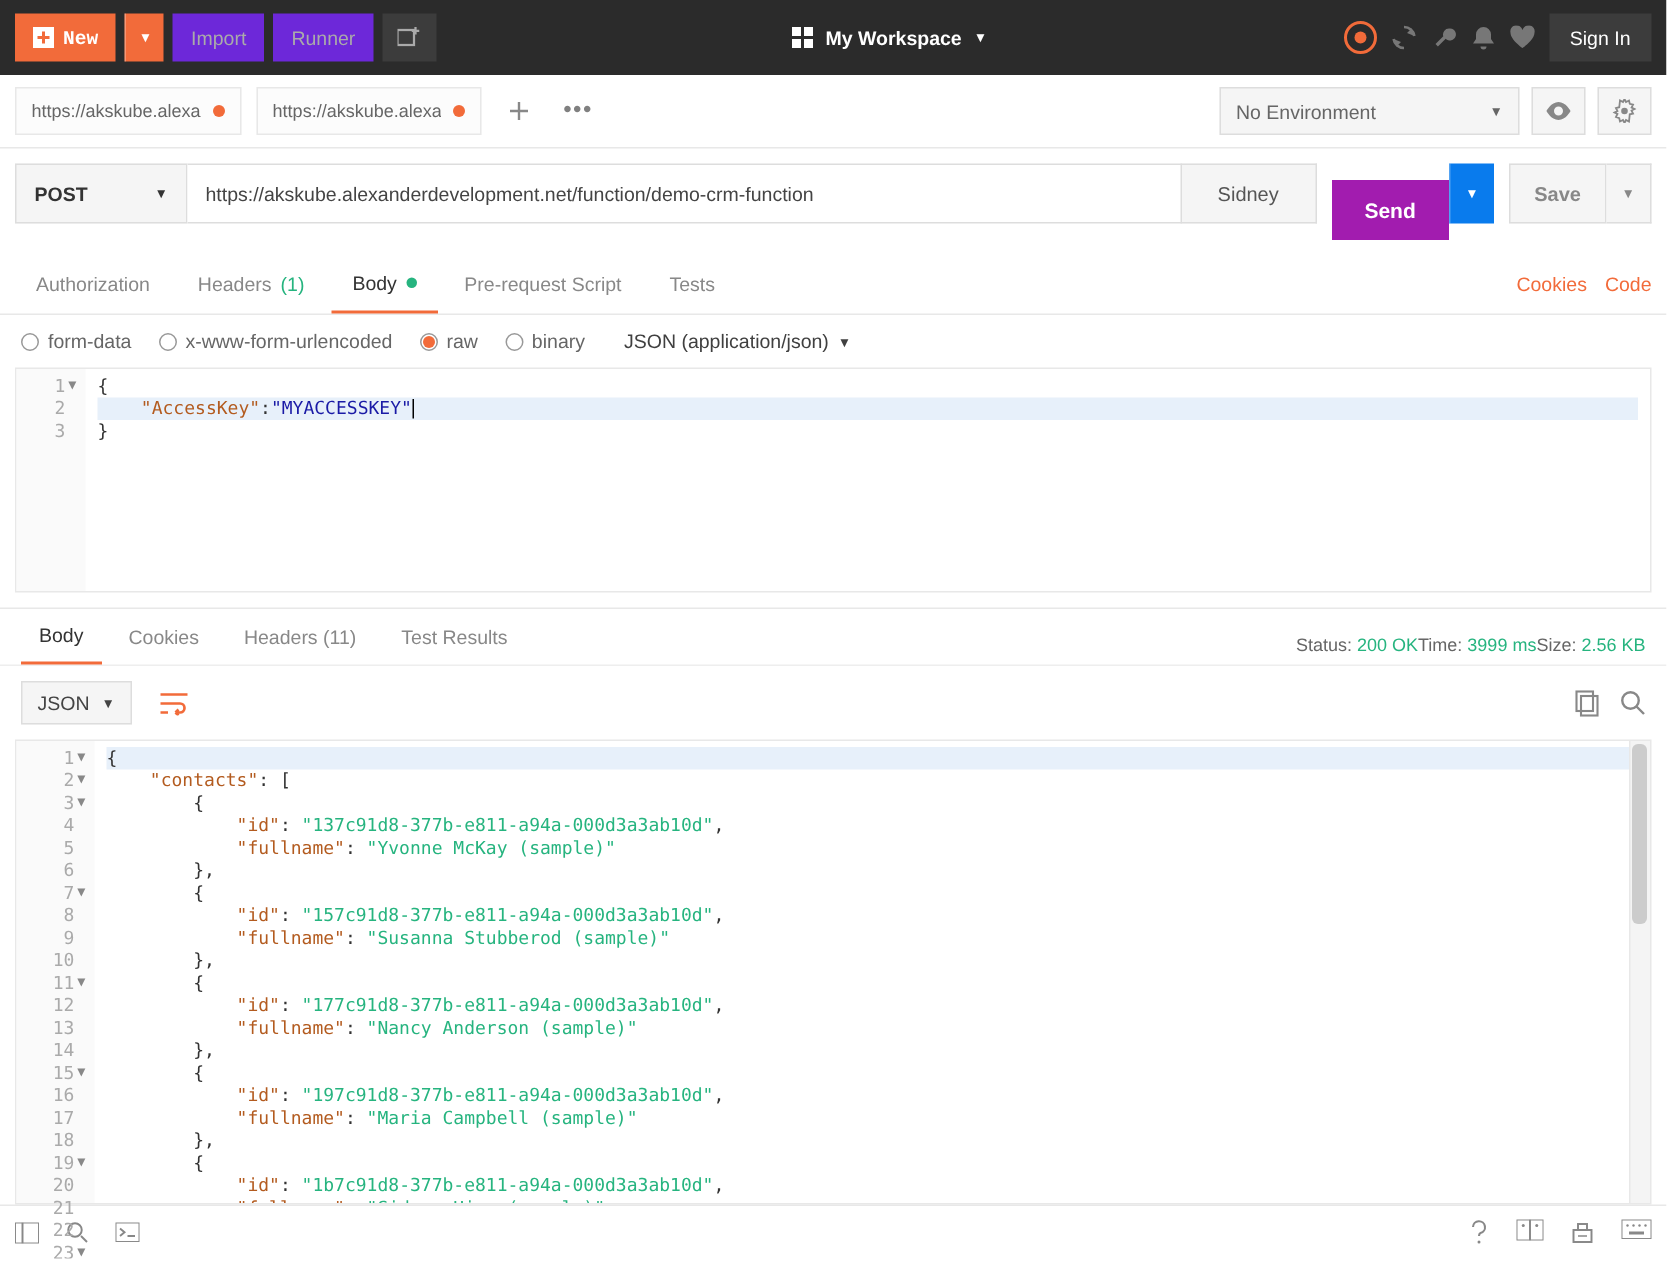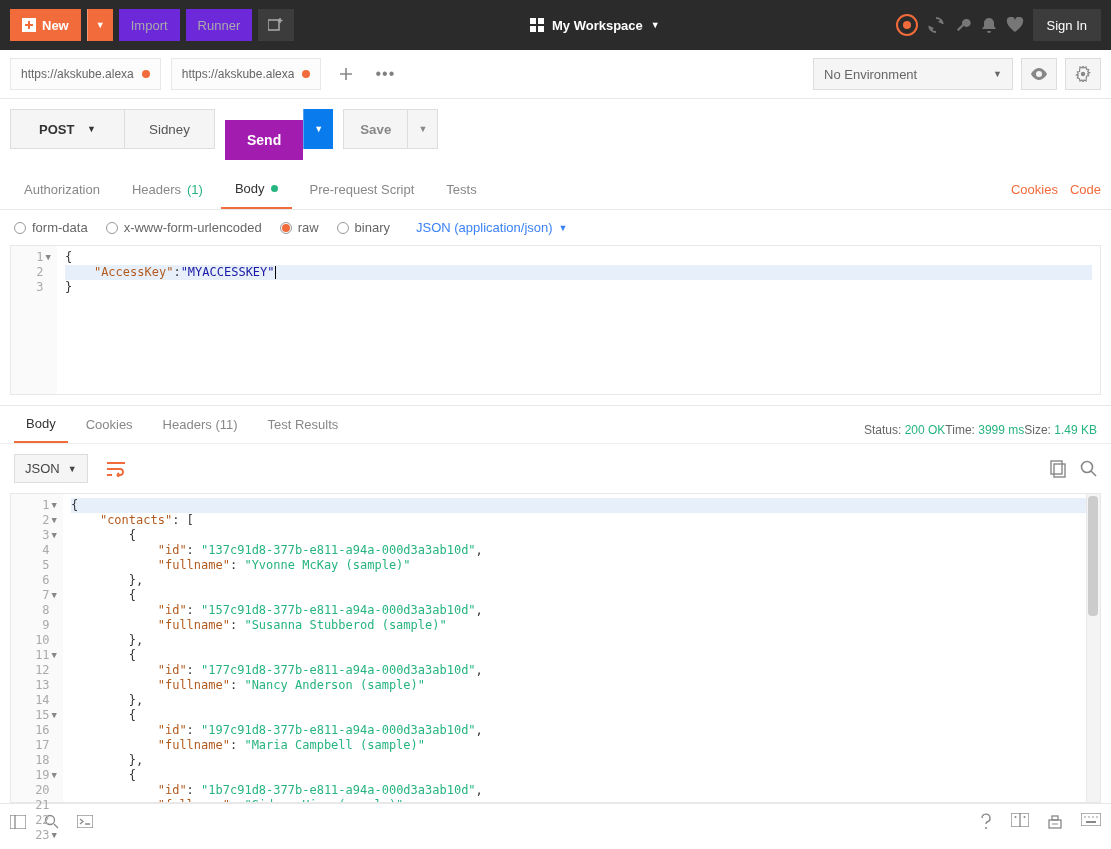--- a/index.html
+++ b/index.html
@@ -1,20 +1,20 @@
 <!DOCTYPE html>
 <html><head>
 <meta charset="utf-8">
 <style>
   * { box-sizing: border-box; margin: 0; padding: 0; }
   body { font-family: -apple-system, BlinkMacSystemFont, "Segoe UI", Helvetica, Arial, sans-serif; font-size: 13px; color: #333; background: #fff; }
   
   
   .header { background: #2b2b2b; height: 50px; display: flex; align-items: center; padding: 0 10px; gap: 6px; }
-  .btn-new { background: #f26b3a; color: #fff; border: none; height: 32px; padding: 0 12px; display: flex; align-items: center; gap: 6px; cursor: pointer; font-size: 13px; font-weight: 600; }
+  .btn-new { background: #f26b3a; color: #fff; border: none; height: 32px; padding: 0 12px; display: flex; align-items: center; gap: 6px; cursor: pointer; font-size: 13px; font-weight: 600; font-family: Liberation Mono, monospace; }
   .btn-new-dd { background: #f26b3a; color: #fff; border: none; height: 32px; width: 26px; display: flex; align-items: center; justify-content: center; cursor: pointer; border-left: 1px solid rgba(255,255,255,0.3); }
   .hdr-btn { background: #6d28d9; border: none; color: #aaa; height: 32px; padding: 0 12px; cursor: pointer; font-size: 13px; }
   .hdr-icon-btn { background: #3c3c3c; border: none; color: #aaa; height: 32px; width: 36px; display:flex; align-items:center; justify-content:center; cursor: pointer; }
   .workspace { flex: 1; display: flex; align-items: center; justify-content: center; gap: 8px; color: #fff; font-weight: 600; }
   .hdr-right { display: flex; align-items: center; gap: 9px; }
   .hdr-right-icon { color: #888; cursor: pointer; display:flex; }
   .capture-icon { color: #f26b3a; border: 2px solid #f26b3a; border-radius: 50%; width: 22px; height: 22px; display:flex; align-items:center; justify-content:center; }
   .signin { background: #3c3c3c; color: #fff; border: none; height: 32px; padding: 0 14px; cursor: pointer; font-size: 13px; }
   
   
@@ -23,21 +23,21 @@
   .tab { display: flex; align-items: center; gap: 8px; padding: 8px 10px; border: 1px solid #e8e8e8; background: #fcfcfc; max-width: 160px; cursor: pointer; color: #666; }
   .tab-title { white-space: nowrap; overflow: hidden; text-overflow: ellipsis; font-size: 12px; }
   .dot { width: 8px; height: 8px; border-radius: 50%; background: #f26b3a; flex-shrink: 0; }
   .tab-add { color: #808080; padding: 6px 8px; cursor: pointer; }
   .tab-more { color: #808080; padding: 6px 4px; cursor: pointer; font-size: 16px; letter-spacing: 1px; }
   .env-select { width: 200px; height: 32px; border: 1px solid #ddd; background: #f5f5f5; padding: 0 10px; display: flex; align-items: center; justify-content: space-between; color: #666; cursor: pointer; }
   .env-btn { width: 36px; height: 32px; border: 1px solid #ddd; background: #f5f5f5; display:flex; align-items:center; justify-content:center; color: #888; cursor: pointer; }
   
   
   .req-bar { display: flex; align-items: stretch; padding: 10px; gap: 0; }
-  .method { width: 115px; background: #f5f5f5; border: 1px solid #ddd; display: flex; align-items: center; justify-content: space-between; padding: 0 28px; cursor: pointer; font-weight: 600; height: 40px; }
+  .method { width: 115px; background: #f5f5f5; border: 1px solid #ddd; display: flex; align-items: center; justify-content: space-between; padding: 0 12px; cursor: pointer; font-weight: 600; height: 40px; }
   .url-input { flex: 1; border: 1px solid #ddd; border-left: none; padding: 0 12px; height: 40px; background: #fff; color: #444; font-size: 13px; }
   .params-btn { width: 90px; background: #f5f5f5; border: 1px solid #ddd; border-left: none; color: #555; cursor: pointer; height: 40px; }
   .send-btn { background: #a21caf; color: #fff; border: none; padding: 0 22px; font-weight: 600; cursor: pointer; height: 40px; margin-left: 10px; font-size: 14px; margin-top: 11px; }
   .send-dd { background: #097bed; color: #fff; border: none; width: 30px; cursor: pointer; height: 40px; border-left: 1px solid rgba(255,255,255,0.3); display:flex; align-items:center; justify-content:center; }
   .save-btn { background: #f5f5f5; border: 1px solid #ddd; padding: 0 16px; color: #888; font-weight: 600; cursor: pointer; height: 40px; margin-left: 10px; }
   .save-dd { background: #f5f5f5; border: 1px solid #ddd; border-left: none; width: 30px; cursor: pointer; height: 40px; display:flex; align-items:center; justify-content:center; color:#888; }
   
   
   .req-tabs { display: flex; align-items: center; padding: 0 10px; border-bottom: 1px solid #e8e8e8; height: 40px; gap: 4px; }
   .req-tab { padding: 0 14px; height: 100%; display: flex; align-items: center; color: #888; cursor: pointer; gap: 6px; }
@@ -45,21 +45,21 @@
   .green-dot { width: 7px; height: 7px; border-radius: 50%; background: #26b47f; }
   .count { color: #26b47f; }
   .right-links { margin-left: auto; display: flex; gap: 12px; }
   .right-links span { color: #f26b3a; cursor: pointer; }
   
   
   .body-types { display: flex; align-items: center; padding: 10px 14px; gap: 18px; }
   .radio-opt { display: flex; align-items: center; gap: 6px; color: #666; cursor: pointer; }
   .radio { width: 12px; height: 12px; border: 1px solid #999; border-radius: 50%; display:inline-flex; align-items:center; justify-content:center; }
   .radio.checked::after { content:''; width:8px; height:8px; background:#f26b3a; border-radius:50%; }
-  .content-type { color: #3b82f6; cursor: pointer; display: flex; align-items: center; gap: 6px; margin-left: 8px; }
+  .content-type { color: #404040; cursor: pointer; display: flex; align-items: center; gap: 6px; margin-left: 8px; }
   
   
   .editor { border: 1px solid #e8e8e8; margin: 0 10px; height: 150px; display: flex; font-family: Menlo, Consolas, monospace; font-size: 12px; }
   .gutter { width: 46px; background: #fafafa; text-align: right; color: #aaa; padding: 4px 6px 4px 0; line-height: 15px; }
   .gutter .gl { display: flex; justify-content: flex-end; gap: 2px; }
   .gutter .fold { color:#888; font-size:9px; }
   .code-area { flex: 1; padding: 4px 8px; line-height: 15px; }
   .code-line { white-space: pre; }
   .code-line.hl { background: #e7f0fa; }
   .str { color: #b35b1f; }
@@ -211,20 +211,21 @@
         </svg>
       </span>
   </div>
 </div>
 
 <div class="req-bar">
   <div class="method">
     <span>POST</span>
     <span class="caret">▼</span>
   </div>
+  <input class="url-input" value="https://akskube.alexanderdevelopment.net/function/demo-crm-function" style="">
   <button class="params-btn">Sidney</button>
   <button class="send-btn">Send</button>
   <button class="send-dd">
       <span class="caret">▼</span>
     </button>
   <button class="save-btn">Save</button>
   <button class="save-dd">
       <span class="caret">▼</span>
     </button>
 </div>
@@ -296,21 +297,21 @@
   <div class="resp-tab active">Body</div>
   <div class="resp-tab">Cookies</div>
   <div class="resp-tab">
     <span>Headers</span>
     <span>(11)</span>
   </div>
   <div class="resp-tab">Test Results</div>
   <div class="resp-stats">
     <span><span>Status:</span> <span class="stat-val">200 OK</span></span>
     <span><span>Time:</span> <span class="stat-val">3999 ms</span></span>
-    <span><span>Size:</span> <span class="stat-val">1.49 KB</span></span>
+    <span><span>Size:</span> <span class="stat-val">2.56 KB</span></span>
   </div>
 </div>
 
 <div class="resp-tools">
   <div class="format-dd">
     <span>JSON</span>
     <span class="caret">▼</span>
   </div>
   <div class="wrap-btn">
     <span><svg width="20" height="16" viewBox="0 0 20 16">

